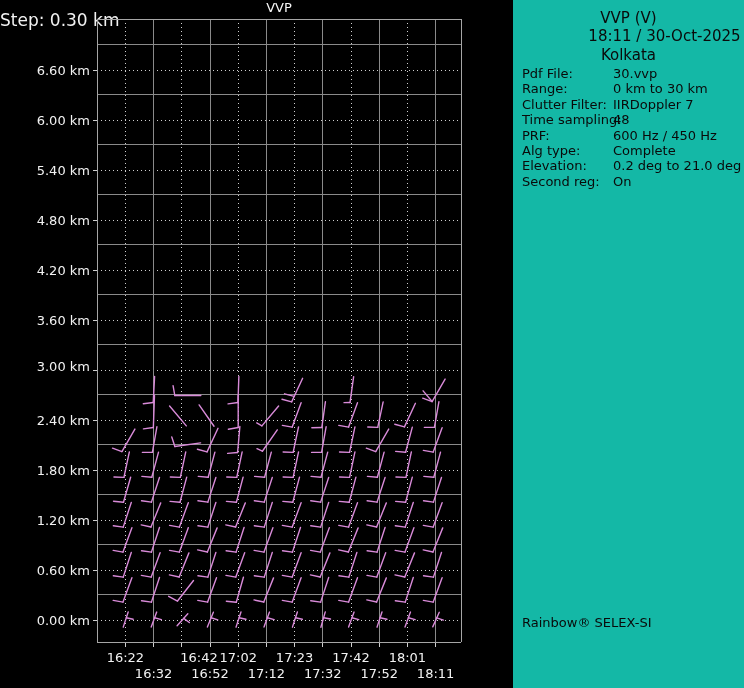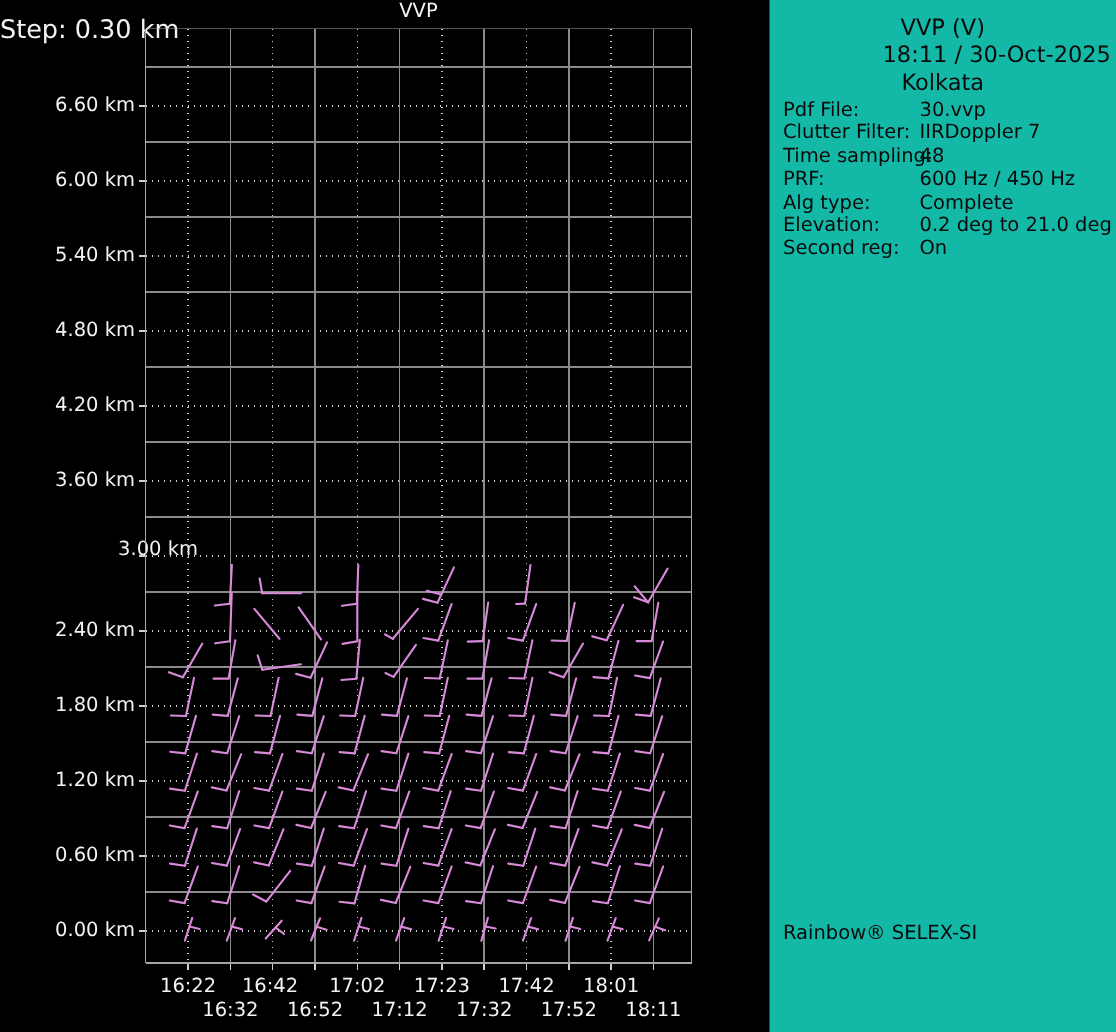--- a/index.html
+++ b/index.html
@@ -33,21 +33,21 @@
 <div id="left-root" class="abs">
   <div id="chart-title" class="abs">VVP</div>
   <div id="step-label" class="abs">Step: 0.30 km</div>
   <div id="ylabels">
       <div class="ylabel abs" style="top: 62.5px;">6.60 km</div>
       <div class="ylabel abs" style="top: 112.5px;">6.00 km</div>
       <div class="ylabel abs" style="top: 162.5px;">5.40 km</div>
       <div class="ylabel abs" style="top: 212.5px;">4.80 km</div>
       <div class="ylabel abs" style="top: 262.5px;">4.20 km</div>
       <div class="ylabel abs" style="top: 312.5px;">3.60 km</div>
-      <div class="ylabel abs" style="top: 359px; padding-left: 42px;">3.00 km</div>
+      <div class="ylabel abs" style="top: 359px;">3.00 km</div>
       <div class="ylabel abs" style="top: 412.5px;">2.40 km</div>
       <div class="ylabel abs" style="top: 462.5px;">1.80 km</div>
       <div class="ylabel abs" style="top: 512.5px;">1.20 km</div>
       <div class="ylabel abs" style="top: 562.5px;">0.60 km</div>
       <div class="ylabel abs" style="top: 612.5px;">0.00 km</div>
     </div>
   <div id="plot-wrap" class="abs"><svg width="376" height="636">
         <line x1="7" y1="25.5" x2="371" y2="25.5" stroke="#8a8a8a" stroke-width="1" shape-rendering="crispEdges"></line>
         <line x1="7" y1="51.5" x2="371" y2="51.5" stroke="#cfcfcf" stroke-width="1" stroke-dasharray="1 3" shape-rendering="crispEdges"></line>
         <line x1="2.5" y1="51.5" x2="7" y2="51.5" stroke="#cfcfcf" stroke-width="1" shape-rendering="crispEdges"></line>
@@ -336,21 +336,21 @@
           <line x1="204.1773817382593" y1="377.4063077870366" x2="194.5181234753686" y2="374.8181173360114"></line>
           <line x1="260.02578829327956" y1="383.43187648119095" x2="263.6442889182413" y2="357.68490669391014"></line>
           <line x1="260.02578829327956" y1="383.43187648119095" x2="254.029443331165" y2="383.64127346140594"></line>
           <line x1="342.09999999999997" y1="382.562177826491" x2="355.09999999999997" y2="360.04551732809557"></line>
           <line x1="342.09999999999997" y1="382.562177826491" x2="332.70307379214086" y2="379.1419763932343"></line>
           <line x1="342.09999999999997" y1="382.562177826491" x2="333.1009734643884" y2="371.8375556228253"></line>
         </g>
       </svg></div>
   <div id="xlabels">
       <div class="xlabel abs" style="left: 125.4px; top: 650px;">16:22</div>
-      <div class="xlabel abs" style="left: 180px; top: 650px;">16:42</div>
+      <div class="xlabel abs" style="left: 199px; top: 650px;">16:42</div>
       <div class="xlabel abs" style="left: 238.2px; top: 650px;">17:02</div>
       <div class="xlabel abs" style="left: 294.6px; top: 650px;">17:23</div>
       <div class="xlabel abs" style="left: 351px; top: 650px;">17:42</div>
       <div class="xlabel abs" style="left: 407.4px; top: 650px;">18:01</div>
       <div class="xlabel abs" style="left: 153.6px; top: 666px;">16:32</div>
       <div class="xlabel abs" style="left: 210px; top: 666px;">16:52</div>
       <div class="xlabel abs" style="left: 266.4px; top: 666px;">17:12</div>
       <div class="xlabel abs" style="left: 322.8px; top: 666px;">17:32</div>
       <div class="xlabel abs" style="left: 379.2px; top: 666px;">17:52</div>
       <div class="xlabel abs" style="left: 435.6px; top: 666px;">18:11</div>
@@ -360,20 +360,24 @@
 <div id="right-panel" class="abs">
   <div id="panel-title" class="abs">VVP (V)</div>
   <div id="panel-datetime" class="abs">18:11 / 30-Oct-2025</div>
   <div id="panel-site" class="abs">Kolkata</div>
   <div id="info-list" class="abs">
       <div class="info-row">
         <span class="info-label">Pdf File:</span>
         <span class="info-value">30.vvp</span>
       </div>
       <div class="info-row">
+        <span class="info-label">Range:</span>
+        <span class="info-value">0 km to 30 km</span>
+      </div>
+      <div class="info-row">
         <span class="info-label">Clutter Filter:</span>
         <span class="info-value">IIRDoppler 7</span>
       </div>
       <div class="info-row">
         <span class="info-label">Time sampling:</span>
         <span class="info-value">48</span>
       </div>
       <div class="info-row">
         <span class="info-label">PRF:</span>
         <span class="info-value">600 Hz / 450 Hz</span>

